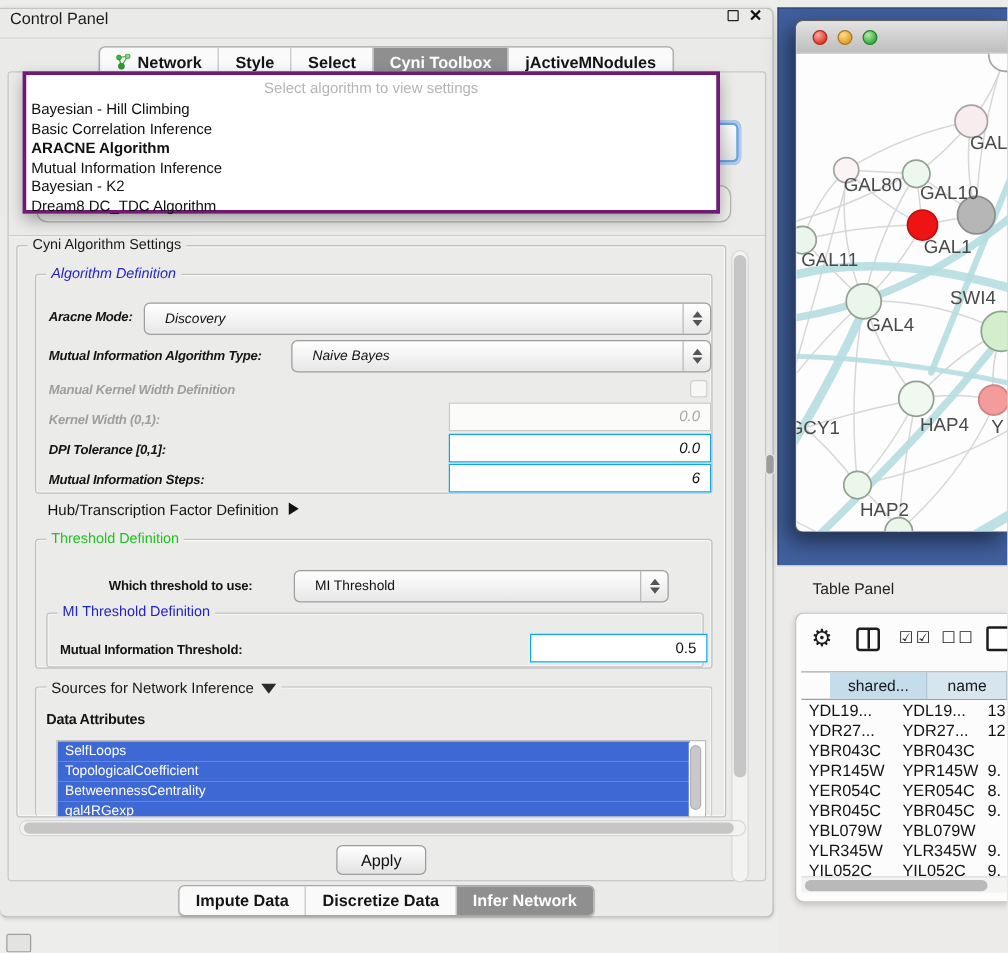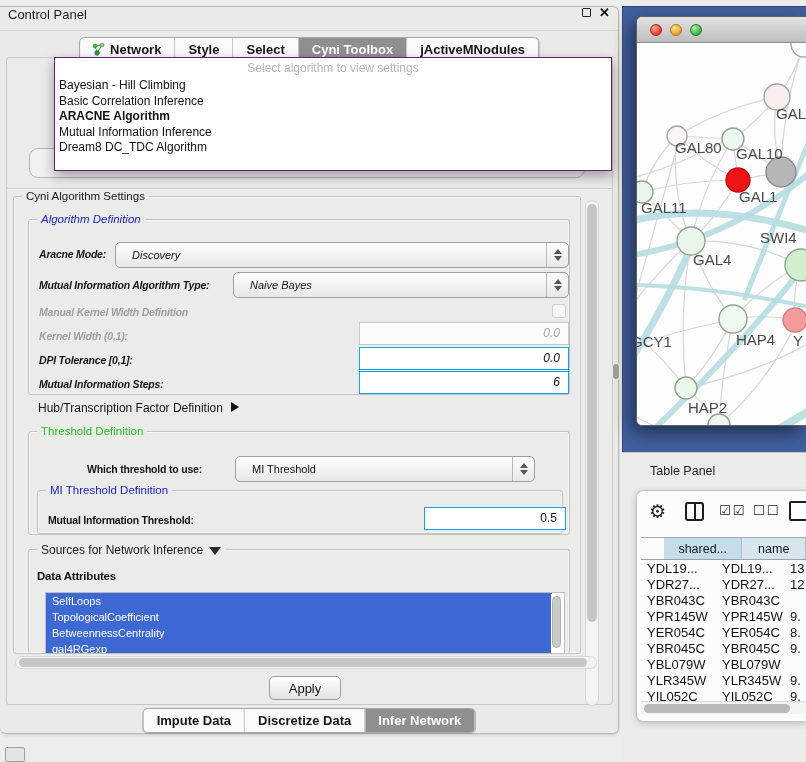--- a/index.html
+++ b/index.html
@@ -102,21 +102,21 @@
     background:#f3f3f1; border:1px solid #d8d8d6; border-radius:7px; }
   .hthumb { position:absolute; left:3px; top:1px; width:568px; height:9px;
     background:#c6c6c6; border-radius:5px; }
 
   .apply-btn { position:absolute; left:262px; top:618px; width:72px; height:24px;
     border:1px solid #9c9c9c; border-radius:5px; background:linear-gradient(#ffffff,#e2e2e2);
     font-size:13px; color:#111; display:flex; align-items:center; justify-content:center; }
 
   
   .popup { position:absolute; left:18px; top:57px; width:558px; height:114px;
-    background:#fff; border:1px solid #701a75; box-shadow:0 5px 12px rgba(0,0,0,.35); z-index:30;margin-left:36px; }
+    background:#fff; border:3px solid #701a75; box-shadow:0 5px 12px rgba(0,0,0,.35); z-index:30; }
   .popup-prompt { height:20px; line-height:20px; text-align:center; color:#b5b5b5; font-size:12px; }
   .popup-item { height:15.5px; line-height:15.5px; font-size:12px; color:#101010; padding-left:4px;
     white-space:nowrap; }
   .popup-item.bold { font-weight:bold; }
 
   
   .desktop-blue { position:absolute; left:622px; top:6px; width:184px; height:446px;
     background:#41609f; border-top:1px solid #2e4878; border-left:1px solid #2e4878; }
   .net-window { position:absolute; left:636px; top:16px; width:170px; height:410px;
     border:1px solid #5f5f5f; border-right:none; border-radius:6px 0 0 6px;
@@ -325,20 +325,21 @@
       </div>
   </div>
 
   <div class="popup">
     <div class="popup-prompt">Select algorithm to view settings</div>
     <div id="popup-items">
         <div class="popup-item">Bayesian - Hill Climbing</div>
         <div class="popup-item">Basic Correlation Inference</div>
         <div class="popup-item bold">ARACNE Algorithm</div>
         <div class="popup-item">Mutual Information Inference</div>
+        <div class="popup-item">Bayesian - K2</div>
         <div class="popup-item">Dream8 DC_TDC Algorithm</div>
       </div>
   </div>
 
   <div class="desktop-blue"></div>
 
   <div class="net-window">
     <div class="net-titlebar">
       <span class="light red"></span>
       <span class="light yellow"></span>

